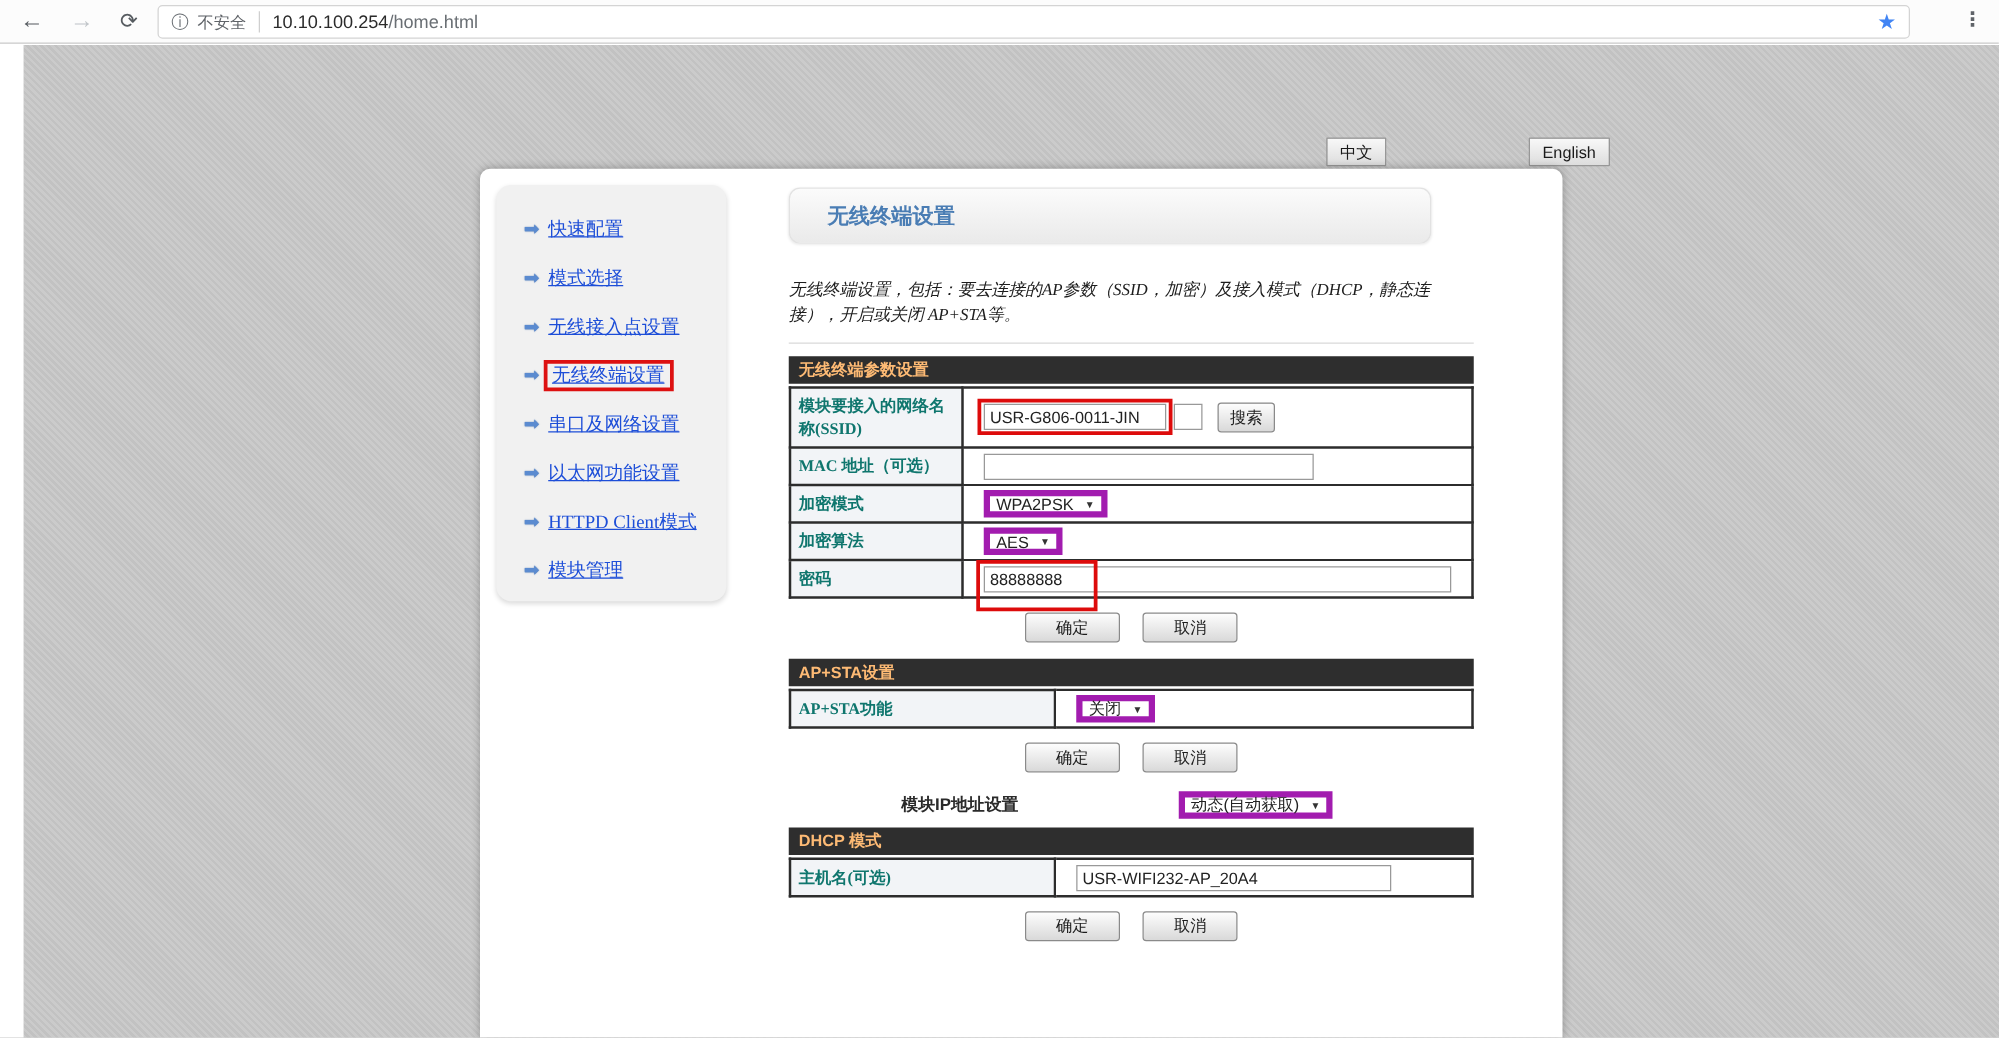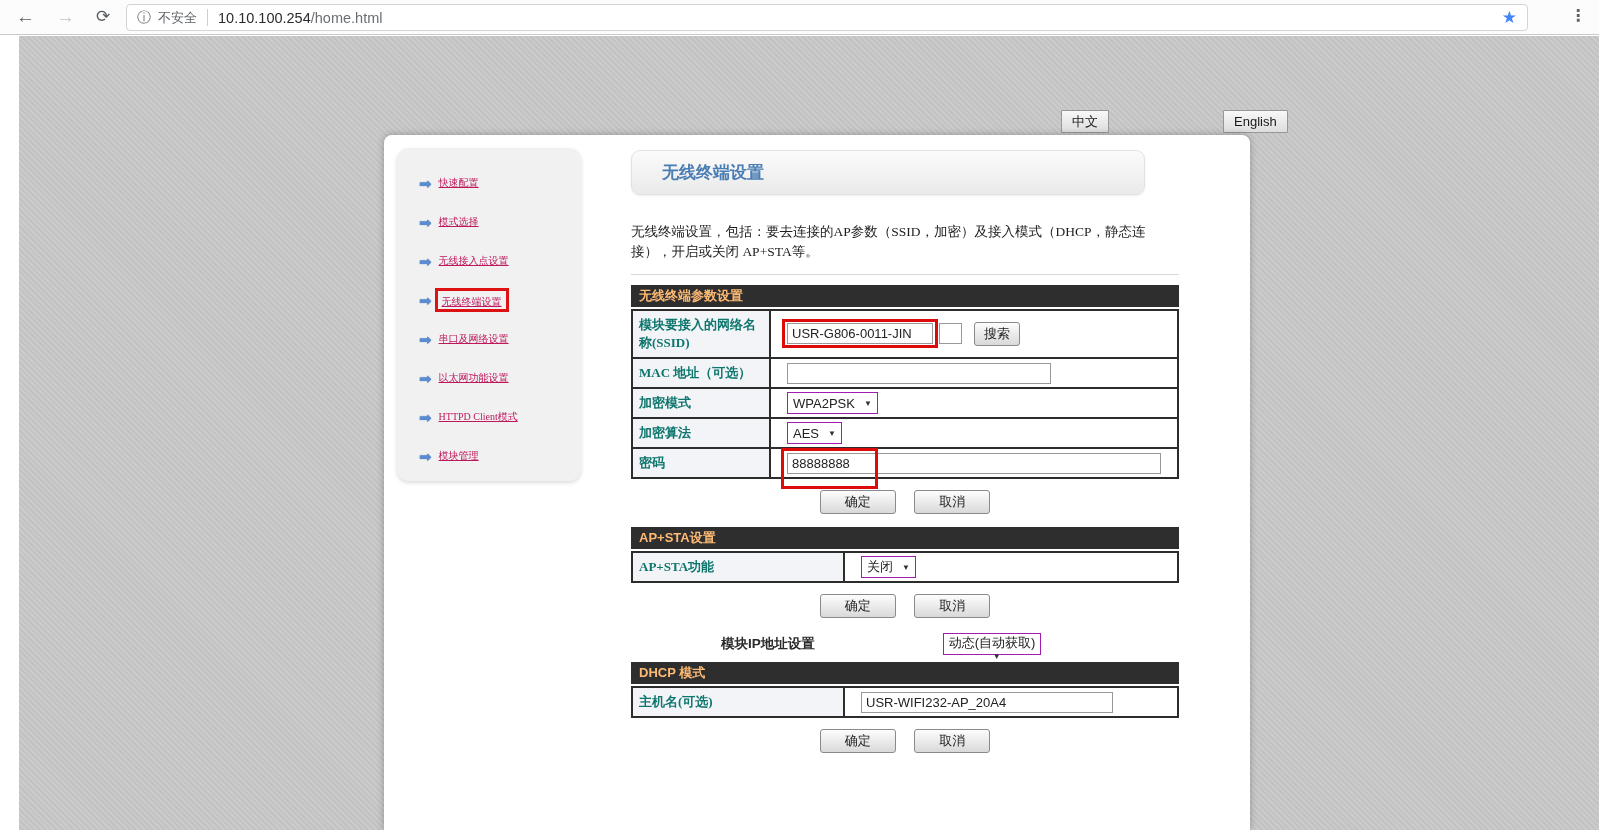--- a/index.html
+++ b/index.html
@@ -43,68 +43,68 @@
     box-shadow:0 0 7px rgba(0,0,0,0.28); }
 
   
   .sidebar { position:absolute; left:13px; top:13px; width:184px; height:333px;
     background:#f1f1f1; border-radius:12px; box-shadow:0 2px 4px rgba(0,0,0,0.14);
     padding:24px 0 0 22px; }
   .side-item { display:flex; align-items:center; height:22px; margin-bottom:17px;
     cursor:pointer; white-space:nowrap; }
   .arrow-ico { color:#5b8bd0; font-size:15px; margin-right:7px; line-height:1;
     text-shadow:0 0 1px #2f5fa3; }
-  .side-link { font-family:"Liberation Serif","DejaVu Serif",serif; font-size:10px;
-    color:#be185d; text-decoration:underline; }
+  .side-link { font-family:"Liberation Serif","DejaVu Serif",serif; font-size:15px;
+    color:#1d4ed8; text-decoration:underline; }
   .side-hl { border:3px solid #dd1111; padding:0 4px; margin-left:-4px; }
 
   
   .main { position:absolute; left:247px; top:15px; width:548px; }
   .title-box { height:45px; background:linear-gradient(#fbfbfb,#eaeaea);
     border:1px solid #e2e2e2; border-radius:9px; box-shadow:0 1px 2px rgba(0,0,0,0.08);
     display:flex; align-items:center; padding-left:30px; width:514px; }
   .title-box h1 { font-size:17px; font-weight:bold; color:#4a7db4; }
   .desc { margin-top:27px; width:546px; font-family:"Liberation Serif","DejaVu Serif",serif;
-    font-size:13.5px; color:#1d1d1d; line-height:1.45; }
+    font-size:13.5px; color:#1d1d1d; line-height:1.45;font-style:italic; }
   .sep { border:none; border-top:1px solid #d9d9d9; margin:13px 0 10px; width:548px; }
 
   .tbl-head { width:548px; height:22px; background:#2e2e2e; color:#fdba74;
     font-size:13px; font-weight:bold; line-height:22px; padding-left:8px; }
   table.cfg { border-collapse:collapse; width:548px; margin-top:2px; }
   table.cfg td { border:2px solid #2c2c2c; }
   td.lbl { width:174px; background:#f2f4f7; padding:5px 6px;
     font-family:"Liberation Serif","DejaVu Serif",serif; font-weight:bold;
     font-size:13px; color:#0f766e; }
   td.lbl-wide { width:212px; }
   td.val { background:#ffffff; padding:3px 16px; position:relative; }
 
   input.txt { border:1px solid #999999; height:21px; font-size:13px; padding:0 4px;
     font-family:"Liberation Sans","DejaVu Sans",sans-serif; color:#222; vertical-align:middle; }
   .w-ssid { width:146px; } .w-small { width:23px; margin-left:6px; }
   .w-mac { width:264px; } .w-pwd { width:374px; } .w-host { width:252px; }
 
-  .sel { display:inline-flex; align-items:center; height:22px; border:1px solid #a21caf;
+  .sel { display:inline-flex; align-items:center; height:22px; border:5px solid #a21caf;
     background:#ffffff; font-size:13px; color:#222; padding:0 5px; cursor:pointer;
     vertical-align:middle; }
   .sel .car { font-size:8px; color:#333; margin-left:9px; }
 
   .btn { background:linear-gradient(#fdfdfd,#d9d9d9); border:1px solid #8a8a8a;
     border-radius:3px; font-size:13px; color:#1c1c1c; padding:2px 24px; cursor:pointer; }
   .btn-row { width:548px; text-align:center; margin:11px 0 13px; }
   .btn-row .btn { margin:0 7px; }
   .btn-search { margin-left:12px; padding:2px 9px; }
 
   .red-wrap { position:relative; display:inline-block; vertical-align:middle; }
   .red-rect { position:absolute; border:3px solid #dd0b0b; pointer-events:none; }
   .rr-ssid { left:-5px; top:-4px; right:-5px; bottom:-4px; }
   .rr-pwd { left:-6px; top:-5px; width:97px; height:41px; }
 
   .ip-row { width:548px; margin:15px 0 7px; display:flex; align-items:center; }
   .ip-lbl { font-size:13.5px; font-weight:bold; color:#2a2a2a; margin-left:90px; }
-  .ip-sel { margin-left:128px;flex-direction:column; }
+  .ip-sel { margin-left:128px; }
 </style>
 </head>
 <body>
 
 <div class="browser">
   <span class="nav-ico nav-back">←</span>
   <span class="nav-ico nav-fwd">→</span>
   <span class="nav-ico nav-reload">⟳</span>
   <div class="omnibox">
     <span class="info-ico">ⓘ</span>

